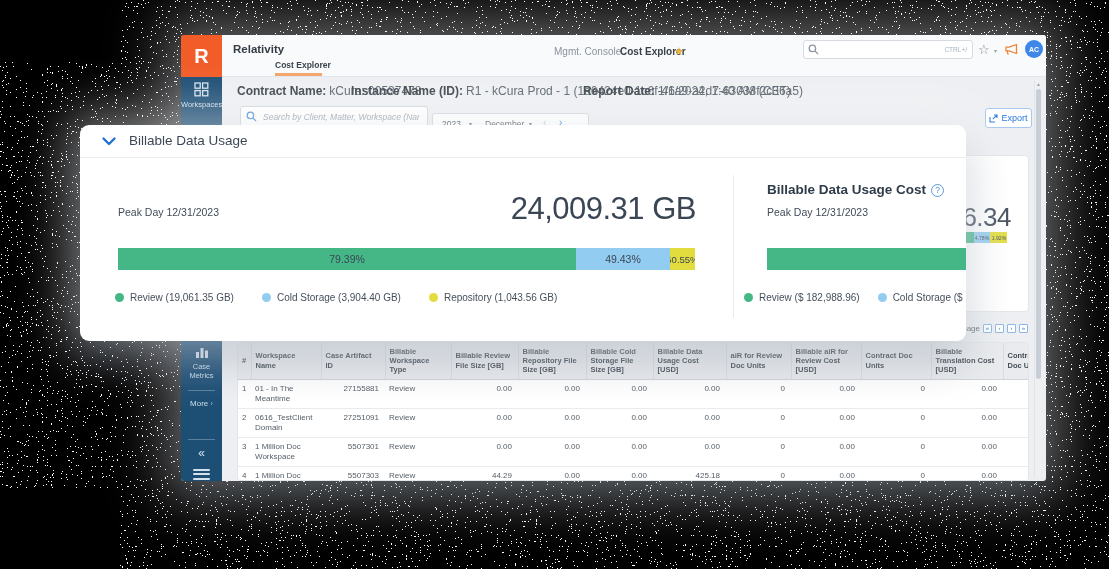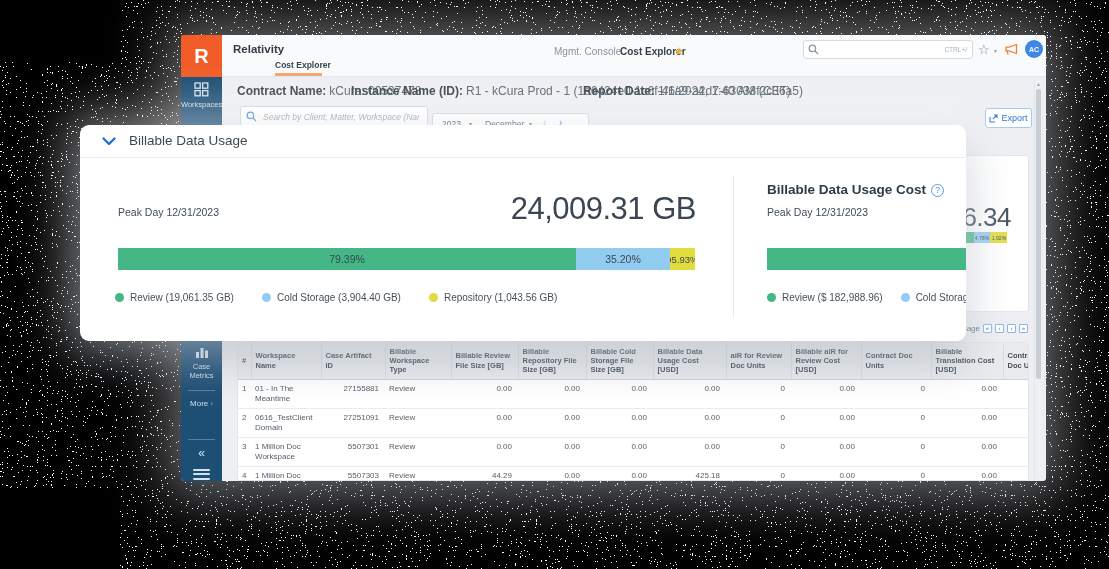--- a/index.html
+++ b/index.html
@@ -376,24 +376,24 @@
       <span class="card-title">Billable Data Usage</span>
     </div>
 
     <div class="peak" style="left:38px">Peak Day 12/31/2023</div>
     <div class="big-num">24,009.31 GB</div>
     <div class="bar bar-usage">
       <div class="seg" style="width:79.39%;background:#45b787">
         <span>79.39%</span>
       </div>
       <div class="seg" style="width:16.26%;background:#93ccf1">
-        <span>35.20%</span>
+        <span>49.43%</span>
       </div>
       <div class="seg ylbl" style="width:4.35%;background:#e2dc3e">
-        <span>95.93%</span>
+        <span>60.55%</span>
       </div>
     </div>
     <div class="legend" style="left:35px">
       <span class="li">
         <span class="dot" style="background:#45b787"></span>
         <span>Review (19,061.35 GB)</span>
       </span>
       <span class="li">
         <span class="dot" style="background:#93ccf1"></span>
         <span>Cold Storage (3,904.40 GB)</span>
@@ -406,21 +406,21 @@
 
     <div class="vdiv"></div>
 
     <div class="panel-title" style="left:687px">
       <span>Billable Data Usage Cost</span><span class="help">?</span>
     </div>
     <div class="peak" style="left:687px">Peak Day 12/31/2023</div>
     <div class="bar bar-cost">
       <div class="seg" style="background:#45b787"></div>
     </div>
-    <div class="legend" style="left:687px;gap:18px">
+    <div class="legend" style="left:664px;gap:18px">
       <span class="li">
         <span class="dot" style="background:#45b787"></span>
         <span>Review ($ 182,988.96)</span>
       </span>
       <span class="li">
         <span class="dot" style="background:#93ccf1"></span>
         <span>Cold Storage ($</span>
       </span>
     </div>
   </div>

